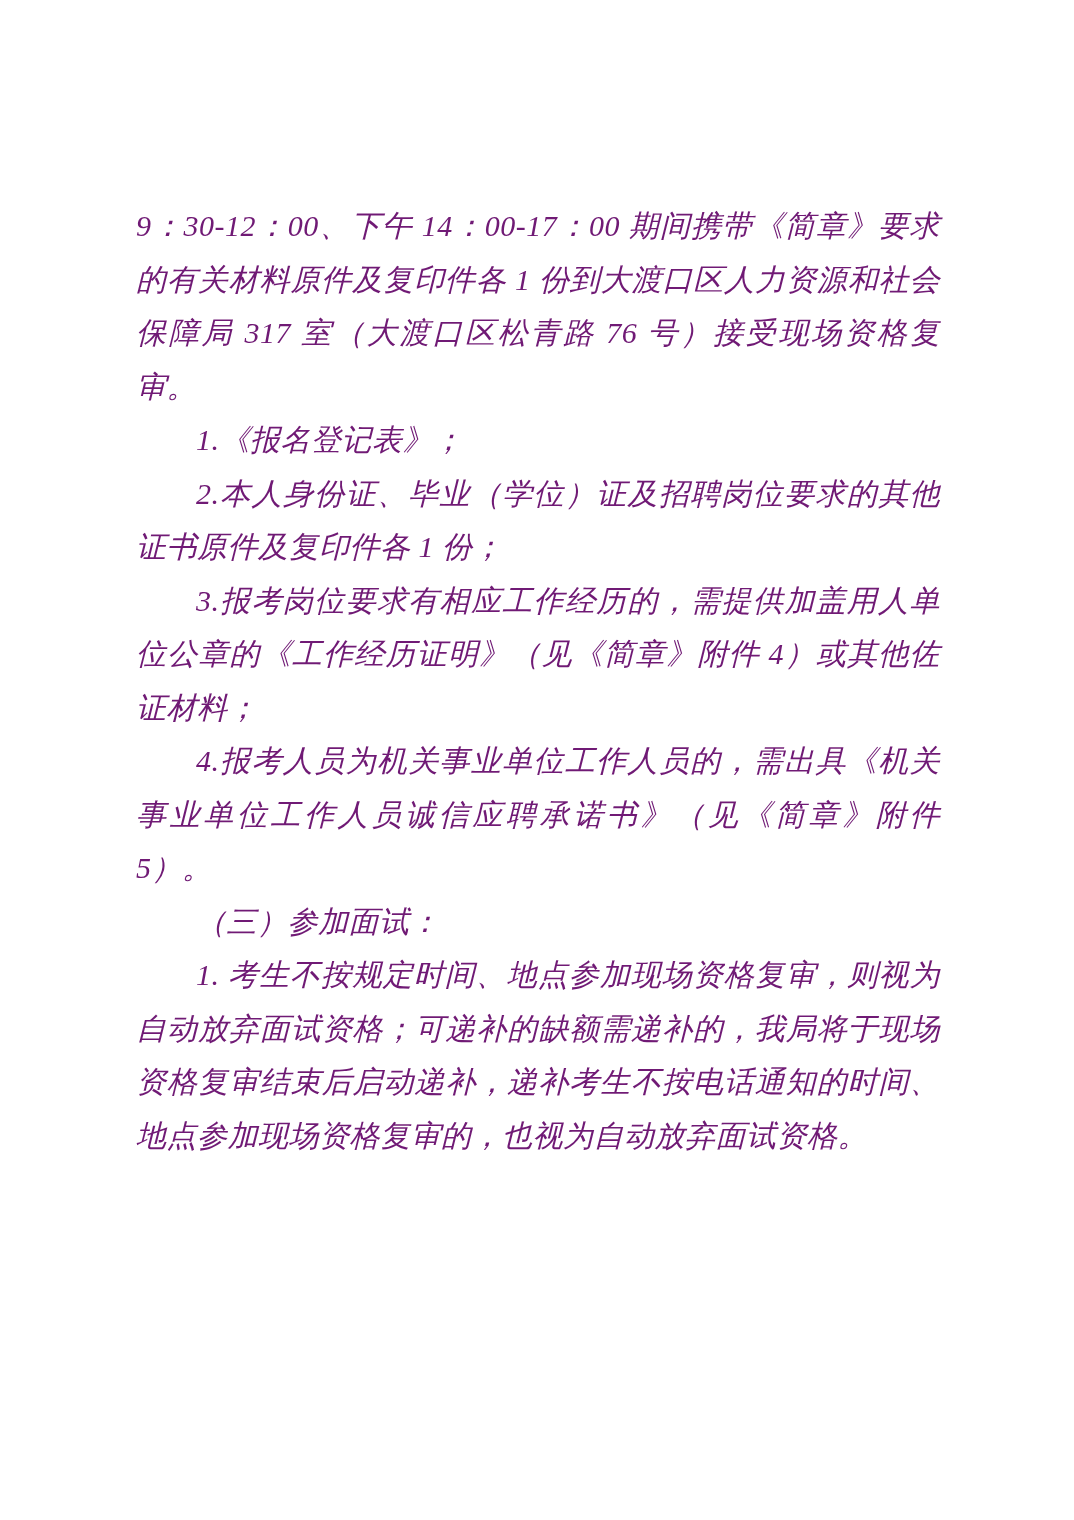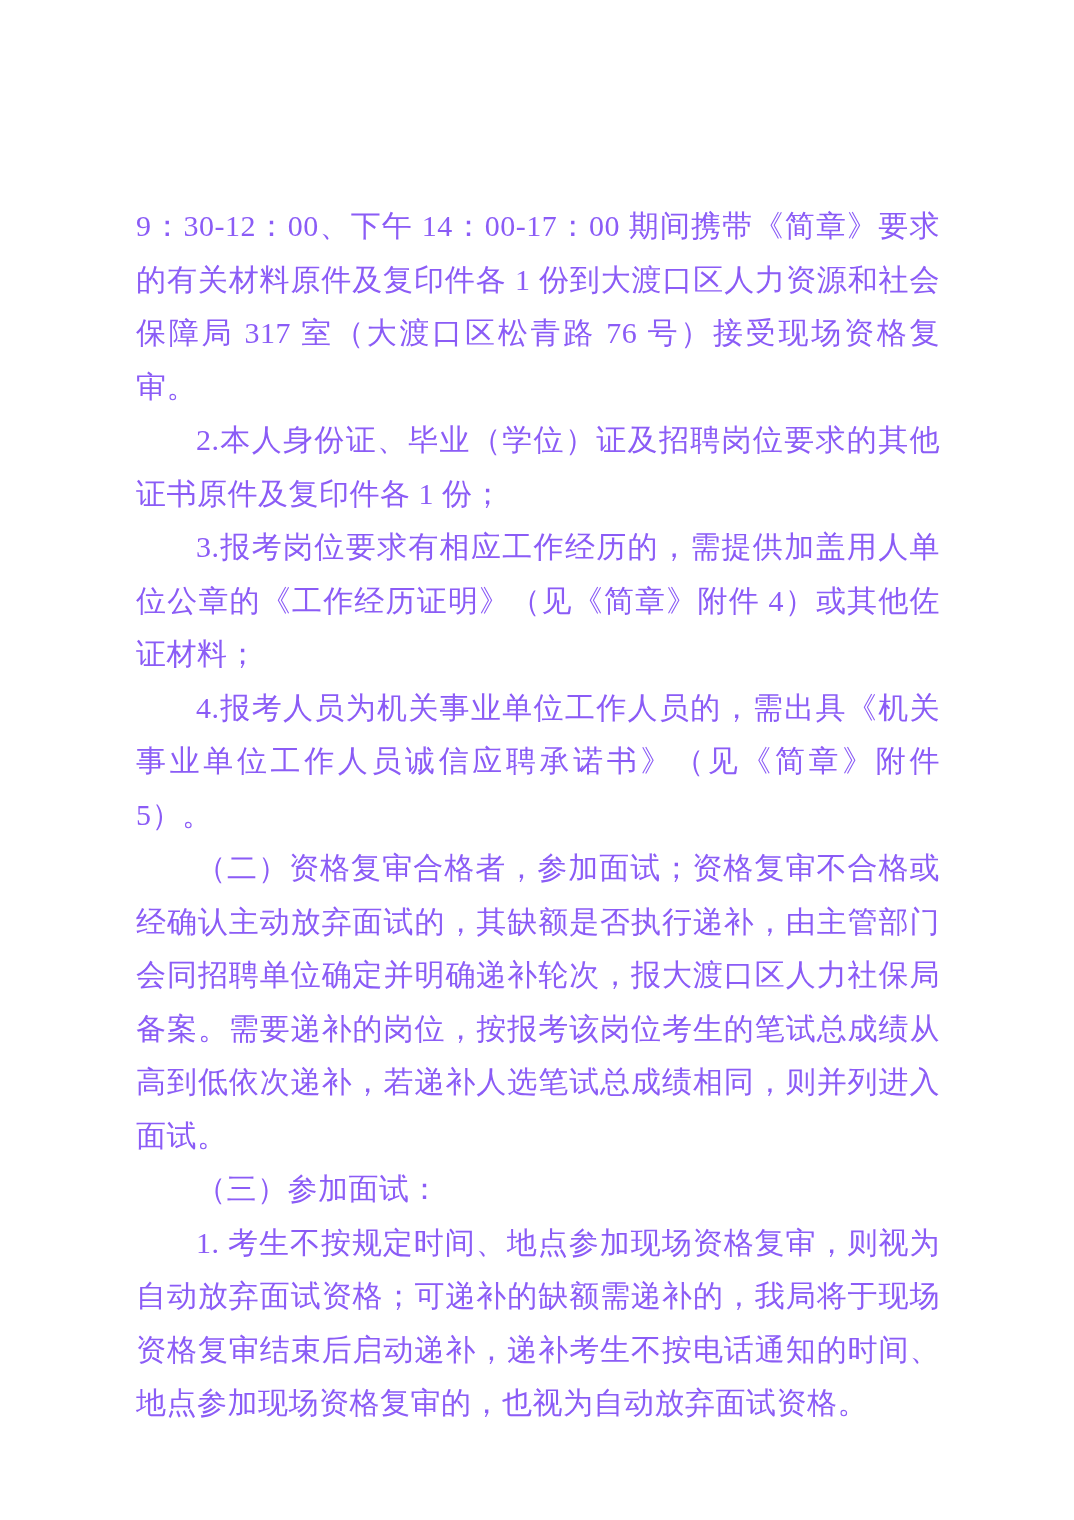--- a/index.html
+++ b/index.html
@@ -19,36 +19,37 @@
     left: 136px;
     top: 199px;
     width: 804px;
   }
   p.para {
     margin: 0;
     padding: 0;
     font-family: "Liberation Serif", "DejaVu Serif", serif;
     font-size: 30px;
     line-height: 53.5px;
-    color: #8b5cf6;
+    color: #701a75;
     text-align: justify;
     text-justify: inter-character;
     letter-spacing: 0.5px;
     word-break: break-all;
+    font-style: italic;
   }
   p.para.indent {
     text-indent: 2em;
   }
 </style>
 </head>
 <body>
 
 <div class="page">
   <div class="doc-body" id="doc-body">
       <p class="para">9：30-12：00、下午 14：00-17：00 期间携带《简章》要求的有关材料原件及复印件各 1 份到大渡口区人力资源和社会保障局 317 室（大渡口区松青路 76 号）接受现场资格复审。</p>
+      <p class="para indent">1.《报名登记表》；</p>
       <p class="para indent">2.本人身份证、毕业（学位）证及招聘岗位要求的其他证书原件及复印件各 1 份；</p>
       <p class="para indent">3.报考岗位要求有相应工作经历的，需提供加盖用人单位公章的《工作经历证明》（见《简章》附件 4）或其他佐证材料；</p>
       <p class="para indent">4.报考人员为机关事业单位工作人员的，需出具《机关事业单位工作人员诚信应聘承诺书》（见《简章》附件 5）。</p>
-      <p class="para indent">（二）资格复审合格者，参加面试；资格复审不合格或经确认主动放弃面试的，其缺额是否执行递补，由主管部门会同招聘单位确定并明确递补轮次，报大渡口区人力社保局备案。需要递补的岗位，按报考该岗位考生的笔试总成绩从高到低依次递补，若递补人选笔试总成绩相同，则并列进入面试。</p>
       <p class="para indent">（三）参加面试：</p>
       <p class="para indent">1. 考生不按规定时间、地点参加现场资格复审，则视为自动放弃面试资格；可递补的缺额需递补的，我局将于现场资格复审结束后启动递补，递补考生不按电话通知的时间、地点参加现场资格复审的，也视为自动放弃面试资格。</p>
     </div>
 </div>
 
 </body></html>

